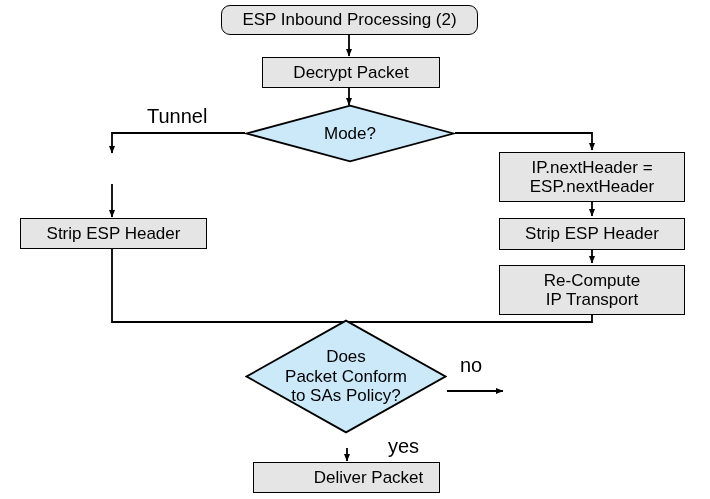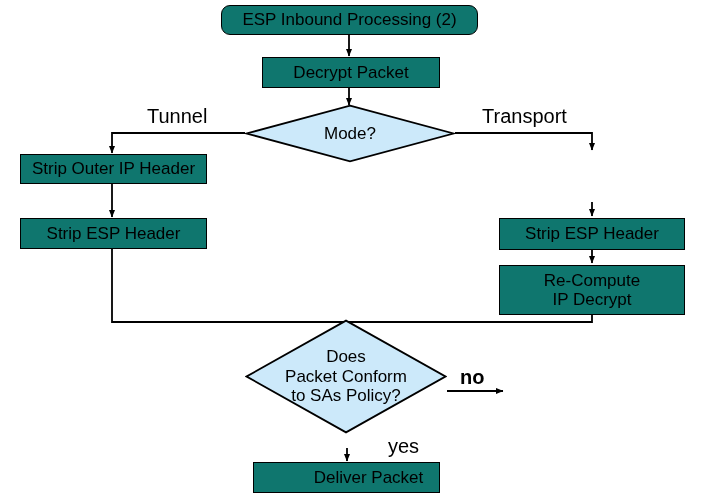--- a/index.html
+++ b/index.html
@@ -27,21 +27,21 @@
     height: 499px;
     pointer-events: none;
   }
   .node {
     position: absolute;
     box-sizing: border-box;
     display: flex;
     align-items: center;
     justify-content: center;
     text-align: center;
-    background: #0f766e;
+    background: #e5e5e5;
     border: 1.6px solid #000000;
     font-size: 17px;
     line-height: 1.12;
     color: #000000;
     white-space: pre-line;
     z-index: 2;
   }
   .node.terminator {
     border-radius: 9px;
   }
@@ -124,41 +124,41 @@
 
   <div class="diamond-wrap" style="left:245px; top:104px; width:210px; height:59px;">
     <svg width="210" height="59" viewBox="0 0 210 59">
       <polygon points="105,1.6 208.4,29.5 105,57.4 1.6,29.5" fill="#cce9fa" stroke="#000000" stroke-width="1.8"></polygon>
     </svg>
     <div class="diamond-label">Mode?</div>
   </div>
 
   <div class="edge-label" style="left:147px; top:105px;">Tunnel</div>
 
-  <div class="edge-label" style="left:482px; top:105px;">Transport</div>
 
-  <div class="node process" style="left:20px; top:154px; width:187px; height:30px;">Strip Outer IP Header</div>
 
   <div class="node process" style="left:20px; top:218px; width:187px; height:31px;">Strip ESP Header</div>
 
+  <div class="node process" style="left:499px; top:152px; width:186px; height:50px;">IP.nextHeader =
+ESP.nextHeader</div>
 
   <div class="node process" style="left:499px; top:218px; width:186px; height:32px;">Strip ESP Header</div>
 
   <div class="node process" style="left:499px; top:265px; width:186px; height:50px;">Re-Compute
-IP Decrypt</div>
+IP Transport</div>
 
   <div class="diamond-wrap" style="left:245px; top:319px; width:202px; height:115px;">
     <svg width="202" height="115" viewBox="0 0 202 115">
       <polygon points="101,1.6 200.4,57.5 101,113.4 1.6,57.5" fill="#cce9fa" stroke="#000000" stroke-width="1.8"></polygon>
     </svg>
     <div class="diamond-label">Does
 Packet Conform
 to SAs Policy?</div>
   </div>
 
-  <div class="edge-label" style="left:460px; top:366px;font-weight:bold;">no</div>
+  <div class="edge-label" style="left:460px; top:354px;">no</div>
 
   <div class="edge-label" style="left:366px; top:435px;margin-left:22px;">yes</div>
 
 
   <div class="node process" style="left:253px; top:462px; width:187px; height:31px;padding-left:44px;">Deliver Packet</div>
 
 </div>
 
 </body></html>

